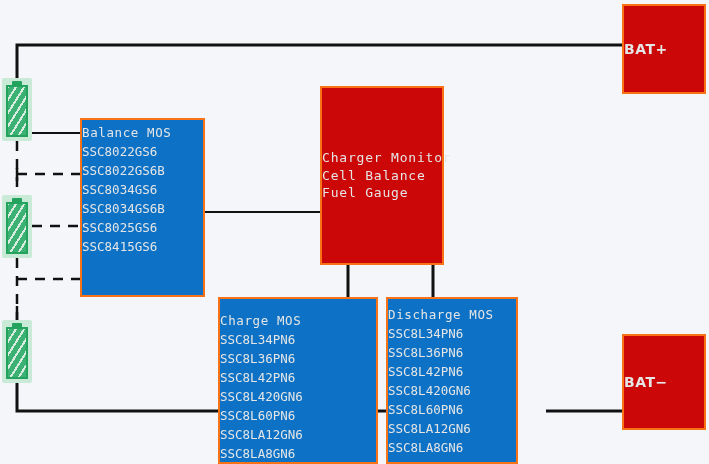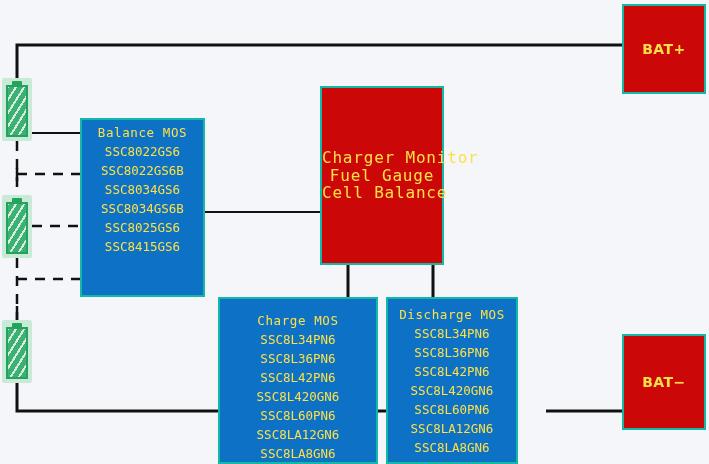--- a/index.html
+++ b/index.html
@@ -24,23 +24,22 @@
     left: 0;
     top: 0;
     width: 709px;
     height: 464px;
   }
 
   
   .block {
     position: absolute;
     box-sizing: border-box;
-    border: 2px solid #14b8a6;
-    color: #fde047;
-    text-align: center;
+    border: 2px solid #f97316;
+    color: #e5e5e5;
     z-index: 5;
   }
   .block.blue  { background: #0d72c6; }
   .block.red   { background: #cc0708; }
 
   .block-title {
     font-size: 12.5px;
     letter-spacing: 0.6px;
     line-height: 19px;
     white-space: nowrap;
@@ -60,21 +59,21 @@
   #charger-monitor {
     left: 320px; top: 86px;  width: 124px; height: 179px;
   }
   #charger-monitor .stack {
     position: absolute;
     left: 0; right: 0;
     top: 61px;
   }
   #charger-monitor .block-title,
   #charger-monitor .block-line {
-    font-size: 16px;
+    font-size: 13px;
     line-height: 17.5px;
     letter-spacing: 0.8px;
   }
   
   #charge-mos {
     left: 218px; top: 297px; width: 160px; height: 167px;
     padding-top: 12px;
   }
   
   #discharge-mos {
@@ -195,22 +194,22 @@
     <div class="block-line">SSC8022GS6B</div>
     <div class="block-line">SSC8034GS6</div>
     <div class="block-line">SSC8034GS6B</div>
     <div class="block-line">SSC8025GS6</div>
     <div class="block-line">SSC8415GS6</div>
   </div>
 
   <div class="block red" id="charger-monitor">
     <div class="stack">
       <div class="block-title">Charger Monitor</div>
+      <div class="block-line">Cell Balance</div>
       <div class="block-line">Fuel Gauge</div>
-      <div class="block-line">Cell Balance</div>
     </div>
   </div>
 
   <div class="block blue" id="charge-mos">
     <div class="block-title">Charge MOS</div>
     <div class="block-line">SSC8L34PN6</div>
     <div class="block-line">SSC8L36PN6</div>
     <div class="block-line">SSC8L42PN6</div>
     <div class="block-line">SSC8L420GN6</div>
     <div class="block-line">SSC8L60PN6</div>

